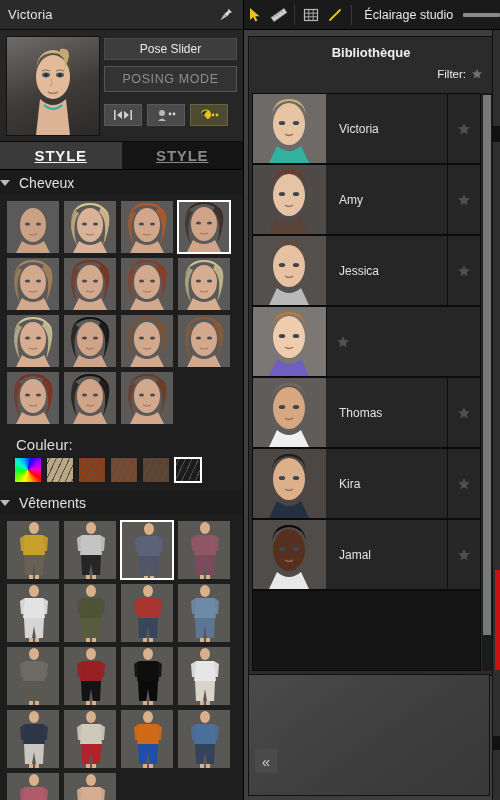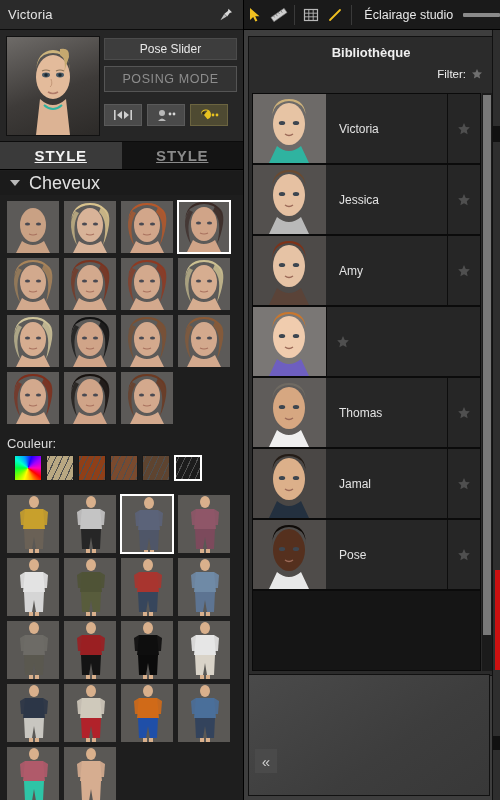--- a/index.html
+++ b/index.html
@@ -65,34 +65,34 @@
   .tab {
     flex: 1; display: flex; align-items: center; justify-content: center;
     font-size: 15px; font-weight: bold; letter-spacing: .8px; color: #8a8a8a; text-decoration: underline;
   }
   .tab.active { background: #3a3a3a; color: #f2f2f2; }
 
   .scroll-area { position: absolute; top: 171px; left: 0; right: 0; bottom: 0; background: #1e1e1e; overflow: hidden; }
 
   .section-head {
     display: flex; align-items: center; gap: 9px;
-    height: 24px; padding-left: 10px; background: #1b1b1b;
-    color: #e0e0e0; font-size: 18px;
+    height: 24px; background: #1b1b1b;
+    color: #e0e0e0; font-size: 14px;
   }
   .caret { width: 0; height: 0; border-left: 5px solid transparent; border-right: 5px solid transparent; border-top: 6px solid #b9b9b9; }
 
   .thumb-grid { display: flex; flex-wrap: wrap; gap: 3px; padding: 5px 6px 4px 6px; background: #1e1e1e; }
   .thumb {
     width: 54px; height: 54px; background: #5a5a5a; position: relative; overflow: hidden;
     border: 1px solid #1e1e1e;
   }
   .thumb.sel { border: 2px solid #ffffff; }
   .thumb .hairbust { position: absolute; left: 50%; bottom: 0; transform: translateX(-50%); }
 
-  .couleur-label { color: #dcdcdc; font-size: 13px; padding: 7px 0 4px 7px; background: #1e1e1e; }
+  .couleur-label { color: #dcdcdc; font-size: 15px; padding: 7px 0 4px 16px; background: #1e1e1e; }
   .color-row { display: flex; gap: 4px; padding: 0 6px 8px 14px; background: #1e1e1e; }
   .sw { width: 28px; height: 26px; border: 1px solid #1a1a1a; position: relative; overflow: hidden; }
   .sw.sel { border: 2px solid #fff; }
   .sw-wheel {
     background:
       conic-gradient(from 90deg,
         #ff00c0, #ff0000, #ffa500, #ffff00, #7cff00, #00ff40,
         #00ffd0, #00a0ff, #2000ff, #a000ff, #ff00c0);
   }
 
@@ -422,20 +422,24 @@
       <div class="couleur-label">Couleur:</div>
       <div class="color-row" id="color-row">
           <div class="sw sw-wheel"></div>
           <div class="sw" style="background: repeating-linear-gradient(115deg, rgb(185, 168, 130) 0px, rgb(185, 168, 130) 2px, rgba(255, 255, 255, 0.22) 2px, rgba(255, 255, 255, 0.22) 3px, rgb(185, 168, 130) 3px, rgb(185, 168, 130) 6px);"></div>
           <div class="sw" style="background: repeating-linear-gradient(115deg, rgb(143, 63, 24) 0px, rgb(143, 63, 24) 2px, rgba(255, 255, 255, 0.22) 2px, rgba(255, 255, 255, 0.22) 3px, rgb(143, 63, 24) 3px, rgb(143, 63, 24) 6px);"></div>
           <div class="sw" style="background: repeating-linear-gradient(115deg, rgb(122, 74, 46) 0px, rgb(122, 74, 46) 2px, rgba(255, 255, 255, 0.22) 2px, rgba(255, 255, 255, 0.22) 3px, rgb(122, 74, 46) 3px, rgb(122, 74, 46) 6px);"></div>
           <div class="sw" style="background: repeating-linear-gradient(115deg, rgb(94, 68, 48) 0px, rgb(94, 68, 48) 2px, rgba(255, 255, 255, 0.22) 2px, rgba(255, 255, 255, 0.22) 3px, rgb(94, 68, 48) 3px, rgb(94, 68, 48) 6px);"></div>
           <div class="sw sel" style="background: repeating-linear-gradient(115deg, rgb(28, 28, 28) 0px, rgb(28, 28, 28) 2px, rgba(255, 255, 255, 0.22) 2px, rgba(255, 255, 255, 0.22) 3px, rgb(28, 28, 28) 3px, rgb(28, 28, 28) 6px);"></div>
         </div>
 
+      <div class="section-head">
+        <span class="caret"></span>
+        <span>Vêtements</span>
+      </div>
       <div class="clothes-grid" id="clothes-grid">
           <div class="cthumb"><svg width="54" height="60" viewBox="0 0 54 60">
       <rect width="54" height="60" fill="#5a5855"></rect>
       <ellipse cx="27" cy="7" rx="5" ry="6" fill="#d9b08c"></ellipse>
       <path d="M18 14 L36 14 L38 34 L16 34 Z" fill="#c8a02c"></path>
       <path d="M18 14 L13 17 L14 30 L18 30Z" fill="#c8a02c" opacity=".9"></path>
       <path d="M36 14 L41 17 L40 30 L36 30Z" fill="#c8a02c" opacity=".9"></path>
       <path d="M17 34 L37 34 L36 54 L29 54 L27 42 L25 54 L18 54 Z" fill="#6a6156"></path>
       <rect x="22" y="54" width="4" height="6" fill="#d9b08c"></rect>
       <rect x="28" y="54" width="4" height="6" fill="#d9b08c"></rect>
@@ -671,49 +675,49 @@
     <div class="lib-name">Victoria</div>
     <div class="lib-star">
       <svg width="14" height="14" viewBox="0 0 12 12">
         <path d="M6 .9 L7.5 4.2 L11 4.6 L8.4 7 L9.1 10.5 L6 8.8 L2.9 10.5 L3.6 7 L1 4.6 L4.5 4.2 Z" fill="#4f4f4f"></path>
       </svg>
     </div>
           </div>
           <div class="lib-row">
     <div class="lib-thumb">
       <svg width="73" height="69" viewBox="0 0 73 69">
+        <rect width="73" height="69" fill="#4d4a48"></rect>
+        <ellipse cx="36" cy="30" rx="16" ry="21" fill="#e6c3a5"></ellipse>
+        <path d="M19 25 Q19 5 36 5 Q53 5 53 25 Q53 13 44 9 Q36 5 28 9 Q19 13 19 25Z" fill="#7e3218"></path>
+        <ellipse cx="29" cy="29" rx="3.2" ry="2" fill="#3d4650"></ellipse>
+        <ellipse cx="43" cy="29" rx="3.2" ry="2" fill="#3d4650"></ellipse>
+        <path d="M32 40 Q36 43 40 40" stroke="#9c6a58" stroke-width="1.4" fill="none"></path>
+        <path d="M24 52 Q36 62 48 52 L56 69 L16 69 Z" fill="#5a4338"></path>
+      </svg>
+    </div>
+    <div class="lib-name">Amy</div>
+    <div class="lib-star">
+      <svg width="14" height="14" viewBox="0 0 12 12">
+        <path d="M6 .9 L7.5 4.2 L11 4.6 L8.4 7 L9.1 10.5 L6 8.8 L2.9 10.5 L3.6 7 L1 4.6 L4.5 4.2 Z" fill="#4f4f4f"></path>
+      </svg>
+    </div>
+          </div>
+          <div class="lib-row">
+    <div class="lib-thumb">
+      <svg width="73" height="69" viewBox="0 0 73 69">
         <rect width="73" height="69" fill="#53504e"></rect>
         <ellipse cx="36" cy="30" rx="16" ry="21" fill="#e6c1a2"></ellipse>
         <path d="M19 25 Q19 5 36 5 Q53 5 53 25 Q53 13 44 9 Q36 5 28 9 Q19 13 19 25Z" fill="#6a4a30"></path>
         <ellipse cx="29" cy="29" rx="3.2" ry="2" fill="#3d4650"></ellipse>
         <ellipse cx="43" cy="29" rx="3.2" ry="2" fill="#3d4650"></ellipse>
         <path d="M32 40 Q36 43 40 40" stroke="#9c6a58" stroke-width="1.4" fill="none"></path>
         <path d="M24 52 Q36 62 48 52 L56 69 L16 69 Z" fill="#b9b9b9"></path>
       </svg>
     </div>
     <div class="lib-name">Jessica</div>
-    <div class="lib-star">
-      <svg width="14" height="14" viewBox="0 0 12 12">
-        <path d="M6 .9 L7.5 4.2 L11 4.6 L8.4 7 L9.1 10.5 L6 8.8 L2.9 10.5 L3.6 7 L1 4.6 L4.5 4.2 Z" fill="#4f4f4f"></path>
-      </svg>
-    </div>
-          </div>
-          <div class="lib-row">
-    <div class="lib-thumb">
-      <svg width="73" height="69" viewBox="0 0 73 69">
-        <rect width="73" height="69" fill="#4d4a48"></rect>
-        <ellipse cx="36" cy="30" rx="16" ry="21" fill="#e6c3a5"></ellipse>
-        <path d="M19 25 Q19 5 36 5 Q53 5 53 25 Q53 13 44 9 Q36 5 28 9 Q19 13 19 25Z" fill="#7e3218"></path>
-        <ellipse cx="29" cy="29" rx="3.2" ry="2" fill="#3d4650"></ellipse>
-        <ellipse cx="43" cy="29" rx="3.2" ry="2" fill="#3d4650"></ellipse>
-        <path d="M32 40 Q36 43 40 40" stroke="#9c6a58" stroke-width="1.4" fill="none"></path>
-        <path d="M24 52 Q36 62 48 52 L56 69 L16 69 Z" fill="#5a4338"></path>
-      </svg>
-    </div>
-    <div class="lib-name">Amy</div>
     <div class="lib-star">
       <svg width="14" height="14" viewBox="0 0 12 12">
         <path d="M6 .9 L7.5 4.2 L11 4.6 L8.4 7 L9.1 10.5 L6 8.8 L2.9 10.5 L3.6 7 L1 4.6 L4.5 4.2 Z" fill="#4f4f4f"></path>
       </svg>
     </div>
           </div>
           <div class="lib-row">
     <div class="lib-thumb">
       <svg width="73" height="69" viewBox="0 0 73 69">
         <rect width="73" height="69" fill="#7a7775"></rect>
@@ -755,40 +759,40 @@
       <svg width="73" height="69" viewBox="0 0 73 69">
         <rect width="73" height="69" fill="#4a4745"></rect>
         <ellipse cx="36" cy="30" rx="16" ry="21" fill="#dcb08a"></ellipse>
         <path d="M19 25 Q19 5 36 5 Q53 5 53 25 Q53 13 44 9 Q36 5 28 9 Q19 13 19 25Z" fill="#241c16"></path>
         <ellipse cx="29" cy="29" rx="3.2" ry="2" fill="#3d4650"></ellipse>
         <ellipse cx="43" cy="29" rx="3.2" ry="2" fill="#3d4650"></ellipse>
         <path d="M32 40 Q36 43 40 40" stroke="#9c6a58" stroke-width="1.4" fill="none"></path>
         <path d="M24 52 Q36 62 48 52 L56 69 L16 69 Z" fill="#23303f"></path>
       </svg>
     </div>
-    <div class="lib-name">Jamal</div>
+    <div class="lib-name">Kira</div>
     <div class="lib-star">
       <svg width="14" height="14" viewBox="0 0 12 12">
         <path d="M6 .9 L7.5 4.2 L11 4.6 L8.4 7 L9.1 10.5 L6 8.8 L2.9 10.5 L3.6 7 L1 4.6 L4.5 4.2 Z" fill="#4f4f4f"></path>
       </svg>
     </div>
           </div>
           <div class="lib-row">
     <div class="lib-thumb">
       <svg width="73" height="69" viewBox="0 0 73 69">
         <rect width="73" height="69" fill="#4f4c4a"></rect>
         <ellipse cx="36" cy="30" rx="16" ry="21" fill="#55301e"></ellipse>
         <path d="M19 25 Q19 5 36 5 Q53 5 53 25 Q53 13 44 9 Q36 5 28 9 Q19 13 19 25Z" fill="#0f0b08"></path>
         <ellipse cx="29" cy="29" rx="3.2" ry="2" fill="#3d4650"></ellipse>
         <ellipse cx="43" cy="29" rx="3.2" ry="2" fill="#3d4650"></ellipse>
         <path d="M32 40 Q36 43 40 40" stroke="#9c6a58" stroke-width="1.4" fill="none"></path>
         <path d="M24 52 Q36 62 48 52 L56 69 L16 69 Z" fill="#e8e8e8"></path>
       </svg>
     </div>
-    <div class="lib-name">Pose</div>
+    <div class="lib-name">Jamal</div>
     <div class="lib-star">
       <svg width="14" height="14" viewBox="0 0 12 12">
         <path d="M6 .9 L7.5 4.2 L11 4.6 L8.4 7 L9.1 10.5 L6 8.8 L2.9 10.5 L3.6 7 L1 4.6 L4.5 4.2 Z" fill="#4f4f4f"></path>
       </svg>
     </div>
           </div>
         </div>
       <div class="lib-scroll">
         <div class="lib-scroll-thumb"></div>
       </div>

